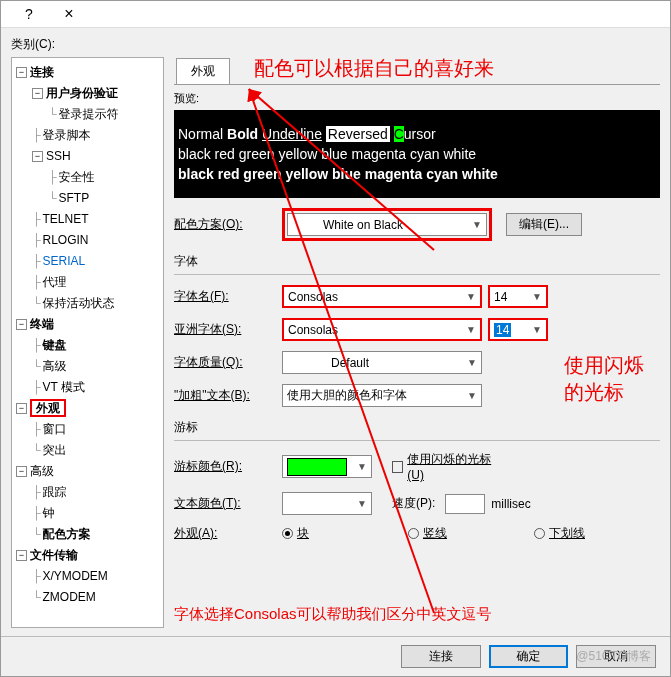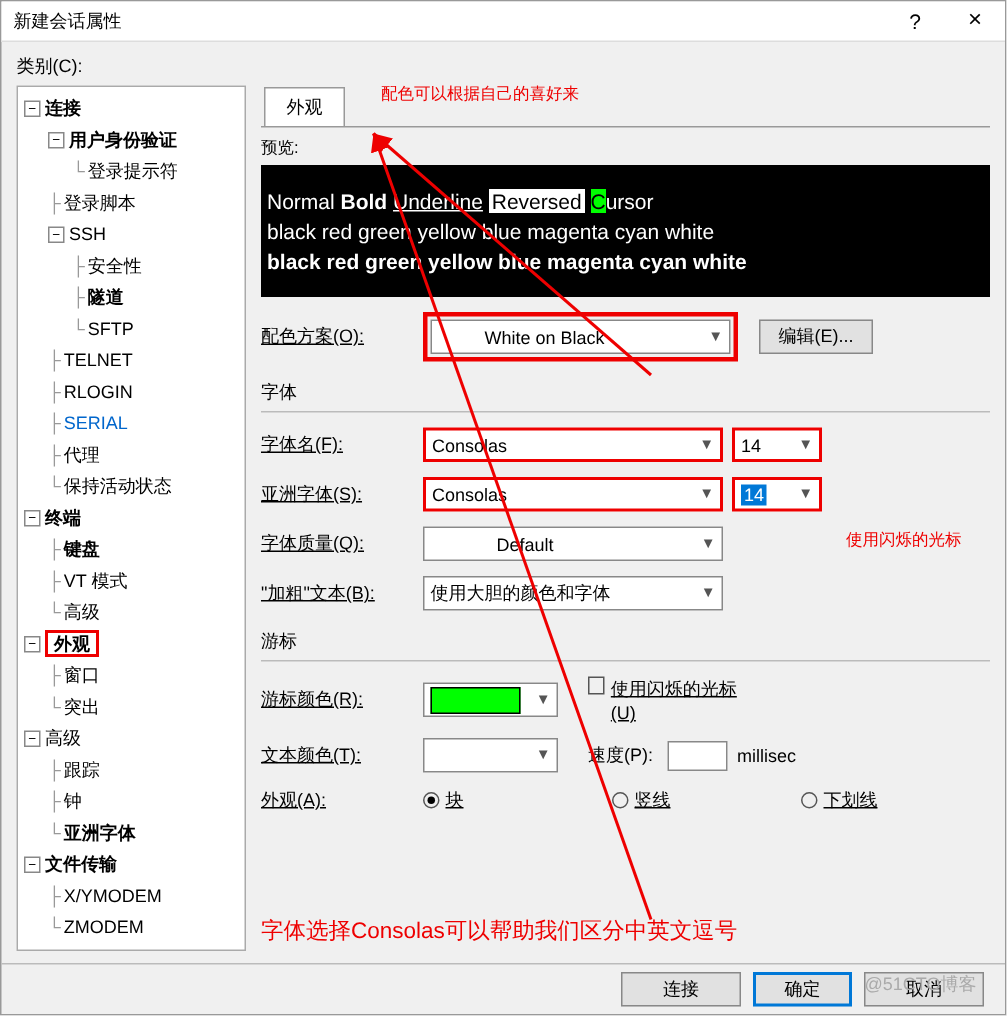--- a/index.html
+++ b/index.html
@@ -18,55 +18,54 @@
     .tree > ul { padding-left: 4px; }
     .tree li { line-height: 21px; white-space: nowrap; }
     .tree .toggle { display: inline-block; width: 11px; height: 11px; border: 1px solid #888; font-size: 9px; line-height: 9px; text-align: center; margin-right: 3px; vertical-align: middle; }
     .tree .dash { color: #999; margin-right: 2px; }
     .tree .bold { font-weight: bold; }
     .tree .link { color: #0066cc; }
     .tree .selected { border: 2px solid #e00; padding: 0 4px; }
     .right-panel { flex: 1; position: relative; }
     .tab-header { height: 28px; display: flex; align-items: flex-end; border-bottom: 1px solid #999; position: relative; }
     .tab { padding: 4px 14px; background: #fff; border: 1px solid #999; border-bottom: none; margin-left: 2px; font-size: 12px; }
-    .annotation-red { position: absolute; color: #e00; font-size: 11px; font-weight: 500; pointer-events: none; }
+    .annotation-red { position: absolute; color: #e00; font-size: 20px; font-weight: 500; pointer-events: none; }
     .preview-label { margin: 6px 0 4px; font-size: 11px; }
     .preview-box { background: #000; color: #fff; padding: 14px 4px; font-family: Consolas, monospace; font-size: 14px; line-height: 20px; }
     .preview-box .bold { font-weight: bold; }
     .preview-box .underline { text-decoration: underline; }
     .preview-box .reversed { background: #fff; color: #000; padding: 0 2px; }
     .preview-box .cursor-c { background: #0f0; color: #000; }
     .form-row { display: flex; align-items: center; margin-top: 10px; }
     .form-row label { width: 108px; text-decoration: underline; }
     .select { height: 23px; background: #fff; border: 1px solid #888; padding: 0 4px; display: flex; align-items: center; justify-content: space-between; }
     .select .arrow { font-size: 10px; color: #555; }
     .red-border { border: 2px solid #e00 !important; }
     .red-box { border: 3px solid #e00; padding: 2px; }
     .btn { height: 23px; padding: 0 12px; background: #e1e1e1; border: 1px solid #888; display: flex; align-items: center; justify-content: center; }
     .btn.primary { border: 2px solid #0078d7; }
     .section-label { margin: 12px 0 4px; }
     .divider { border-top: 1px solid #bbb; margin-top: 2px; }
     .color-swatch { width: 60px; height: 18px; background: #0f0; border: 1px solid #000; display: inline-block; vertical-align: middle; }
     .radio { display: inline-flex; align-items: center; margin-right: 18px; }
     .radio .dot { width: 11px; height: 11px; border: 1px solid #555; border-radius: 50%; margin-right: 4px; display: inline-flex; align-items: center; justify-content: center; }
     .radio .dot.checked::after { content: ""; width: 5px; height: 5px; background: #000; border-radius: 50%; }
-    .checkbox { display: inline-flex; }
+    .checkbox { display: inline-flex; align-items: center; }
     .checkbox .box { width: 12px; height: 12px; border: 1px solid #555; margin-right: 4px; }
     .small-input { width: 40px; height: 20px; border: 1px solid #888; background: #fff; padding: 0 4px; }
     .sel-highlight { background: #0078d7; color: #fff; padding: 0 2px; }
     svg.arrow-line { position: absolute; pointer-events: none; }
     .footer { height: 40px; border-top: 1px solid #bbb; display: flex; align-items: center; justify-content: flex-end; gap: 8px; padding-right: 14px; }
     .watermark { position: absolute; bottom: 12px; right: 20px; color: #aaa; font-size: 12px; pointer-events: none; }
   </style>
 </head>
 <body>
 
 <div class="dialog">
   <div class="titlebar">
-    <span class="titlebar-title">新建会话属性</span>
     <div class="titlebar-buttons">
       <div class="tb-btn">?</div>
       <div class="tb-btn close">×</div>
     </div>
   </div>
 
   <div class="content">
     <div class="category-label">类别(C):</div>
 
     <div class="main-area">
@@ -77,49 +76,48 @@
               <ul>
                 <li><span class="toggle">−</span><span class="bold">用户身份验证</span>
                   <ul>
                       <li><span class="dash">└</span><span>登录提示符</span></li>
                     </ul>
                 </li>
                 <li><span class="dash">├</span><span>登录脚本</span></li>
                 <li><span class="toggle">−</span><span>SSH</span>
                   <ul>
                     <li><span class="dash">├</span><span>安全性</span></li>
-                    <li><span class="dash">├</span><span class="bold">隧道</span></li>
                     <li><span class="dash">└</span><span>SFTP</span></li>
                   </ul>
                 </li>
                 <li><span class="dash">├</span><span>TELNET</span></li>
                 <li><span class="dash">├</span><span>RLOGIN</span></li>
                 <li><span class="dash">├</span><span class="link">SERIAL</span></li>
                 <li><span class="dash">├</span><span>代理</span></li>
                 <li><span class="dash">└</span><span>保持活动状态</span></li>
               </ul>
             </li>
             <li><span class="toggle">−</span><span class="bold">终端</span>
               <ul>
                 <li><span class="dash">├</span><span class="bold">键盘</span></li>
+                <li><span class="dash">└</span><span>高级</span></li>
                 <li><span class="dash">├</span><span>VT 模式</span></li>
-                <li><span class="dash">└</span><span>高级</span></li>
               </ul>
             </li>
             <li><span class="toggle">−</span><span class="bold selected">外观</span>
               <ul>
                 <li><span class="dash">├</span><span>窗口</span></li>
                 <li><span class="dash">└</span><span>突出</span></li>
               </ul>
             </li>
             <li><span class="toggle">−</span><span>高级</span>
               <ul>
                 <li><span class="dash">├</span><span>跟踪</span></li>
                 <li><span class="dash">├</span><span>钟</span></li>
-                <li><span class="dash">└</span><span class="bold">亚洲字体</span></li>
+                <li><span class="dash">└</span><span class="bold">配色方案</span></li>
               </ul>
             </li>
             <li><span class="toggle">−</span><span class="bold">文件传输</span>
               <ul>
                 <li><span class="dash">├</span><span>X/YMODEM</span></li>
                 <li><span class="dash">└</span><span>ZMODEM</span></li>
               </ul>
             </li>
           </ul>
         </div>
@@ -258,18 +256,18 @@
             </label>
         </div>
 
         <div class="annotation-red" style="left:0px; bottom:4px; font-size:15px;">字体选择Consolas可以帮助我们区分中英文逗号</div>
       </div>
     </div>
   </div>
 
   <div class="footer">
     <div class="btn" style="width:80px;">连接</div>
-    <div class="btn primary" style="width:66px;">确定</div>
+    <div class="btn primary" style="width:79px;">确定</div>
     <div class="btn" style="width:80px;">取消</div>
   </div>
 
   <div class="watermark">@51CTO博客</div>
 </div>
 
 </body></html>

